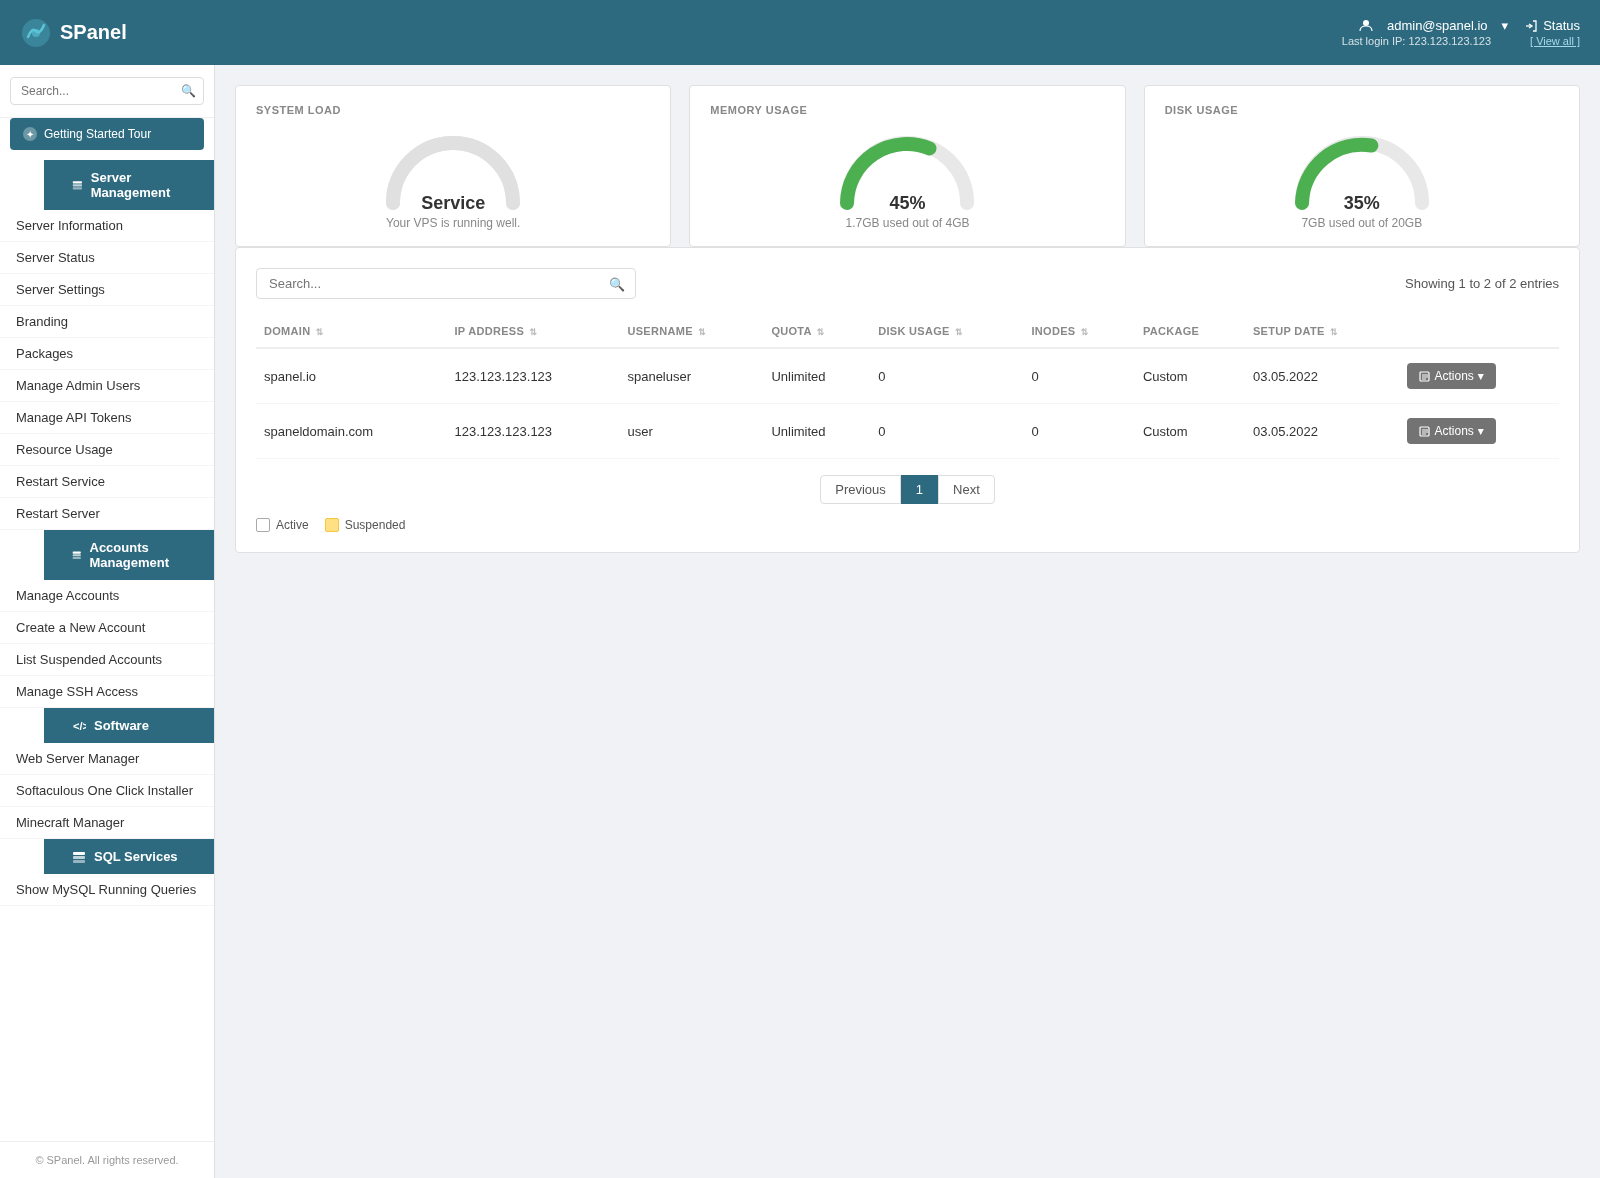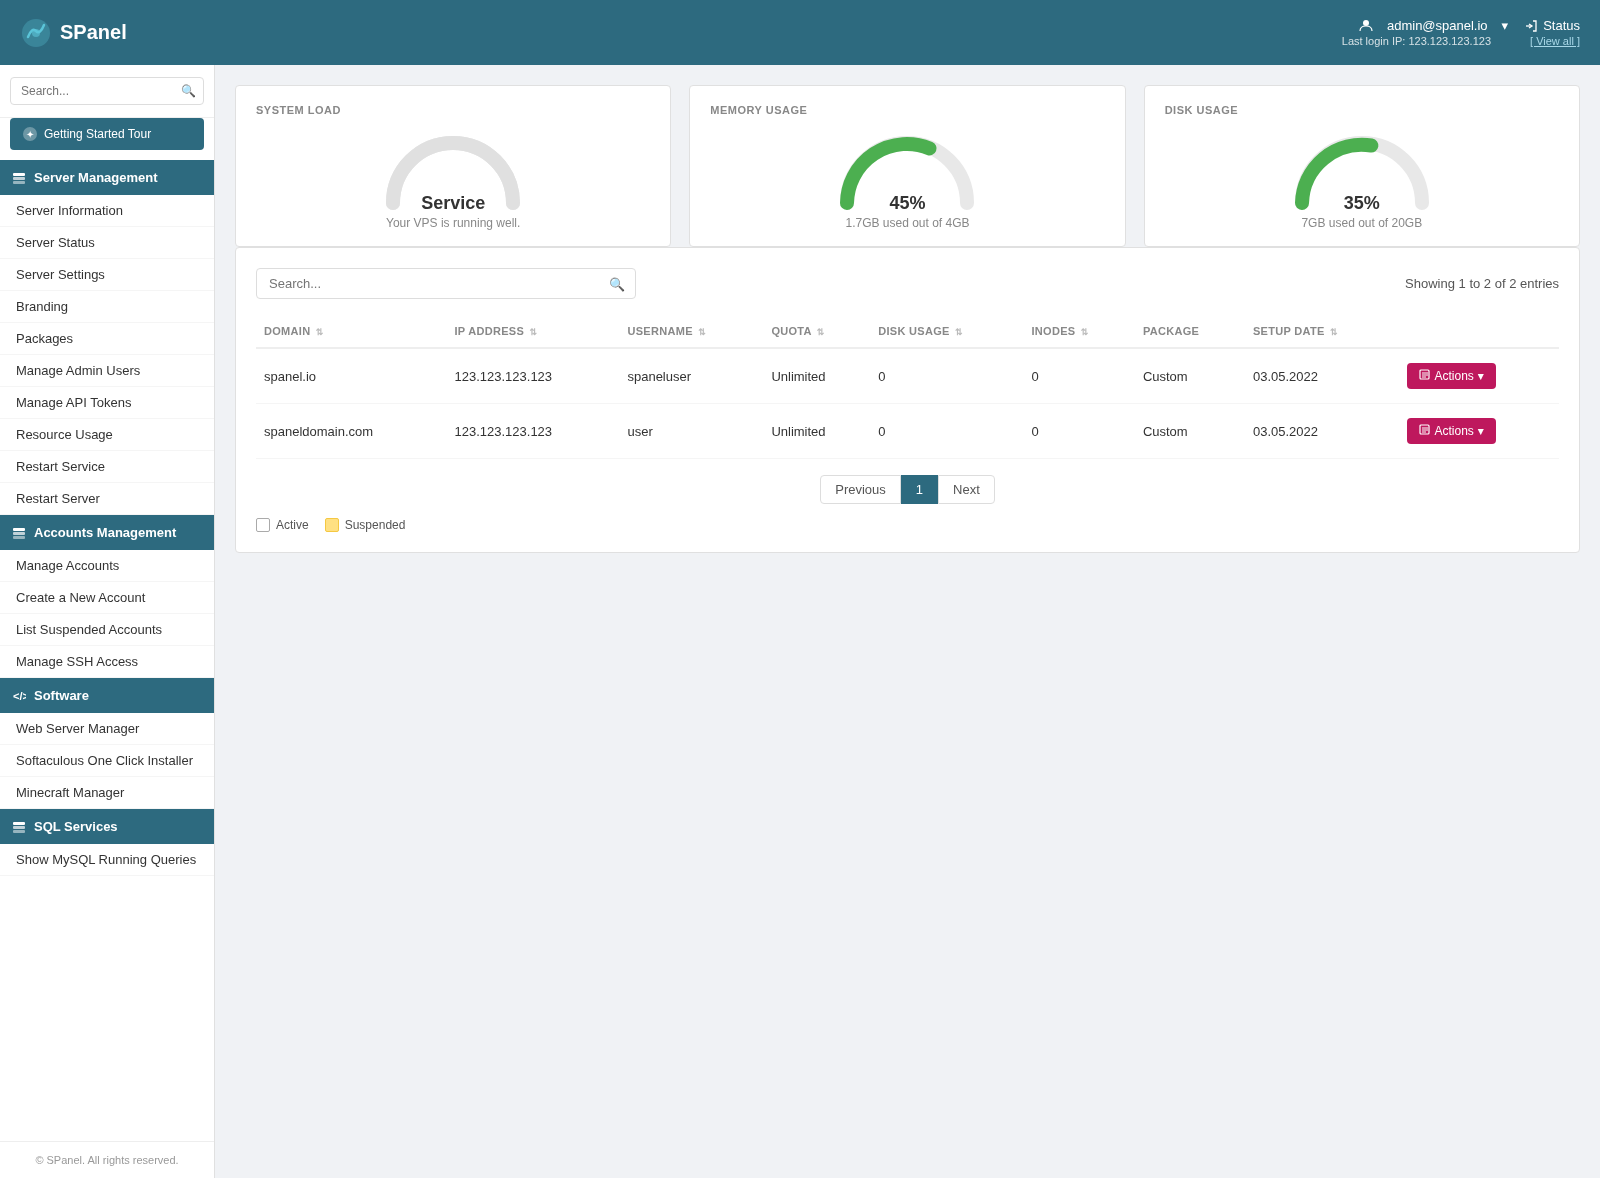--- a/index.html
+++ b/index.html
@@ -117,26 +117,27 @@
       font-size: 12px;
       cursor: pointer;
       display: flex;
       align-items: center;
       gap: 6px;
       width: calc(100% - 20px);
     }
     .sidebar-section-header {
       background: #2d6a7f;
       color: white;
-      padding: 10px 12px;
+      padding: 10px 28px;
       font-size: 13px;
       font-weight: 600;
       display: flex;
       align-items: center;
       gap: 8px;
+      margin-left: 44px;
     }
     .sidebar-item {
       padding: 8px 16px;
       color: #333;
       font-size: 13px;
       cursor: pointer;
       border-bottom: 1px solid #f5f5f5;
     }
     .sidebar-footer {
       margin-top: auto;
@@ -237,29 +238,29 @@
       color: #bbb;
       margin-left: 2px;
     }
     td {
       padding: 14px 8px;
       font-size: 13px;
       color: #333;
       border-bottom: 1px solid #f5f5f5;
     }
     .actions-btn {
-      background: #be185d;
+      background: #737373;
       color: white;
       border: none;
       border-radius: 4px;
       padding: 6px 12px;
       font-size: 12px;
       cursor: pointer;
       display: flex;
-      align-items: flex-start;
+      align-items: flex-end;
       gap: 4px;
     }
     .pagination {
       display: flex;
       justify-content: center;
       align-items: center;
       gap: 0;
       margin-top: 16px;
     }
     .page-btn {

